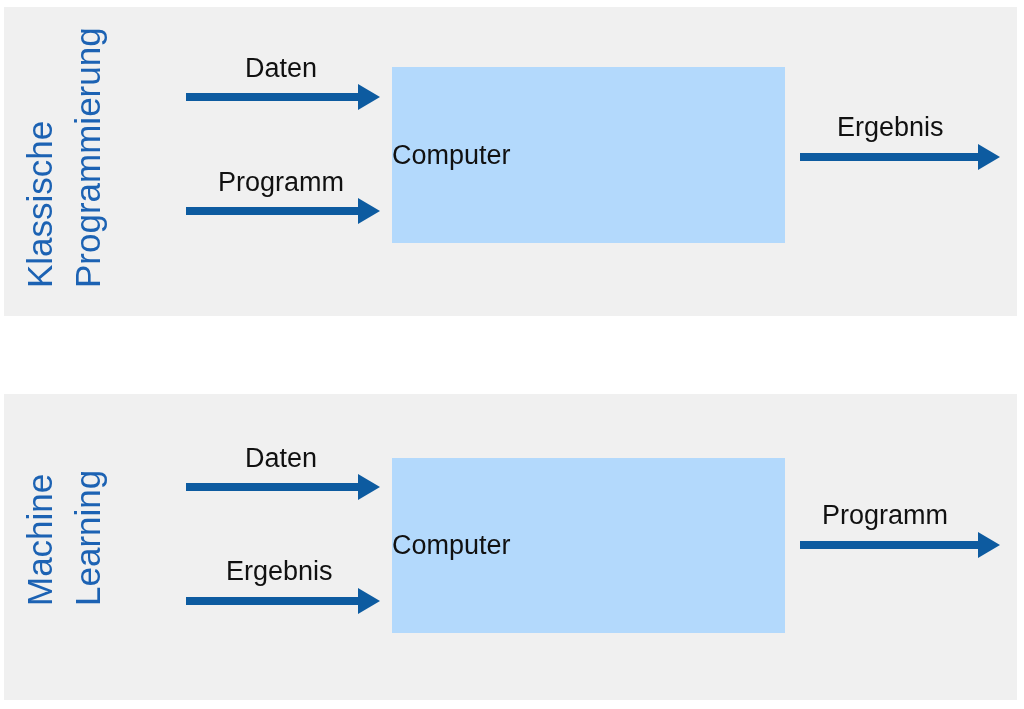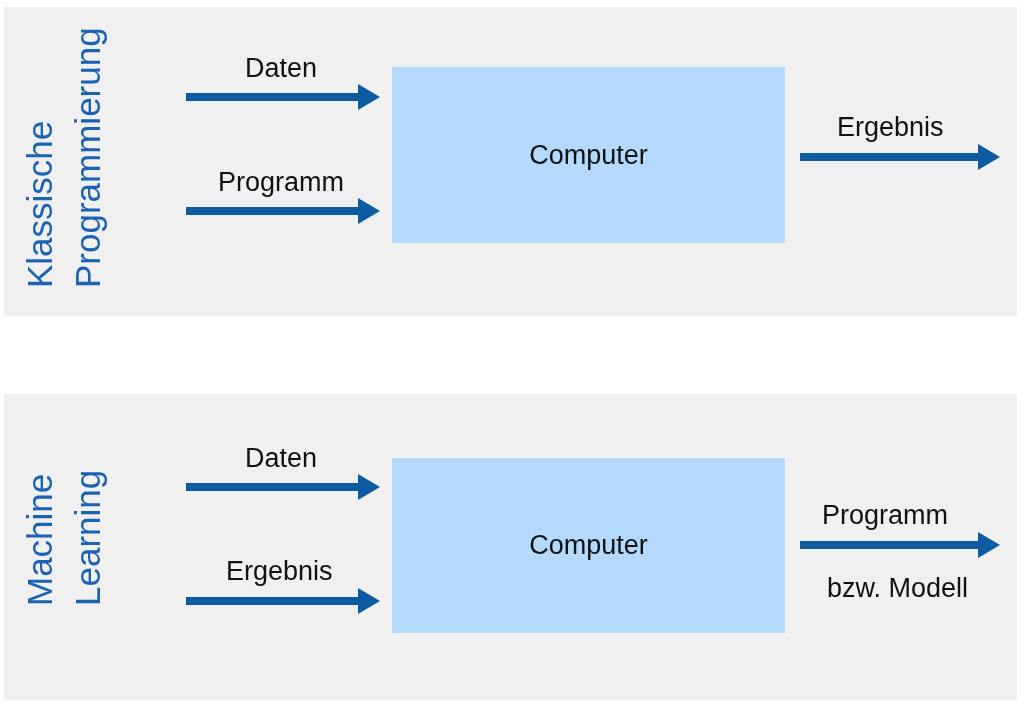--- a/index.html
+++ b/index.html
@@ -9,21 +9,21 @@
   .panel{position:absolute;background:#f0f0f0;}
   #panel-classic{left:4px;top:7px;width:1013px;height:309px;}
   #panel-ml{left:4px;top:394px;width:1013px;height:306px;}
 
   
   .vlabel{position:absolute;color:#1c62b3;font-size:35px;line-height:1.0;
           white-space:nowrap;transform:rotate(-90deg);transform-origin:left top;
           letter-spacing:0px;}
 
   
-  .cbox{position:absolute;background:#b3d9fc;display:flex;align-items:center;justify-content:center;}
+  .cbox{position:absolute;background:#b3d9fc;display:flex;align-items:center;}
   .cbox-label{color:#111111;font-size:27px;line-height:1;}
 
   
   .arrow{position:absolute;height:26px;}
   .arrow .shaft{position:absolute;left:0;top:9px;height:8px;background:#0d5ba0;}
   .arrow .head{position:absolute;top:0;width:0;height:0;
                border-top:13px solid transparent;border-bottom:13px solid transparent;
                border-left:22px solid #0d5ba0;}
 
   .alabel{position:absolute;color:#111111;font-size:27px;line-height:1;white-space:nowrap;text-align:center;}
@@ -79,15 +79,14 @@
 
   <div class="cbox" style="left:392px;top:458px;width:393px;height:175px;">
     <span class="cbox-label">Computer</span>
   </div>
 
   <div class="alabel" style="left:822px;top:502px;">Programm</div>
   <div class="arrow" style="left:800px;top:532px;width:200px;">
     <div class="shaft" style="width:178px;"></div>
     <div class="head" style="left:178px;"></div>
   </div>
-  <div class="alabel" style="left:827px;top:575px;">bzw. Modell</div>
 
 </div>
 
 </body></html>

